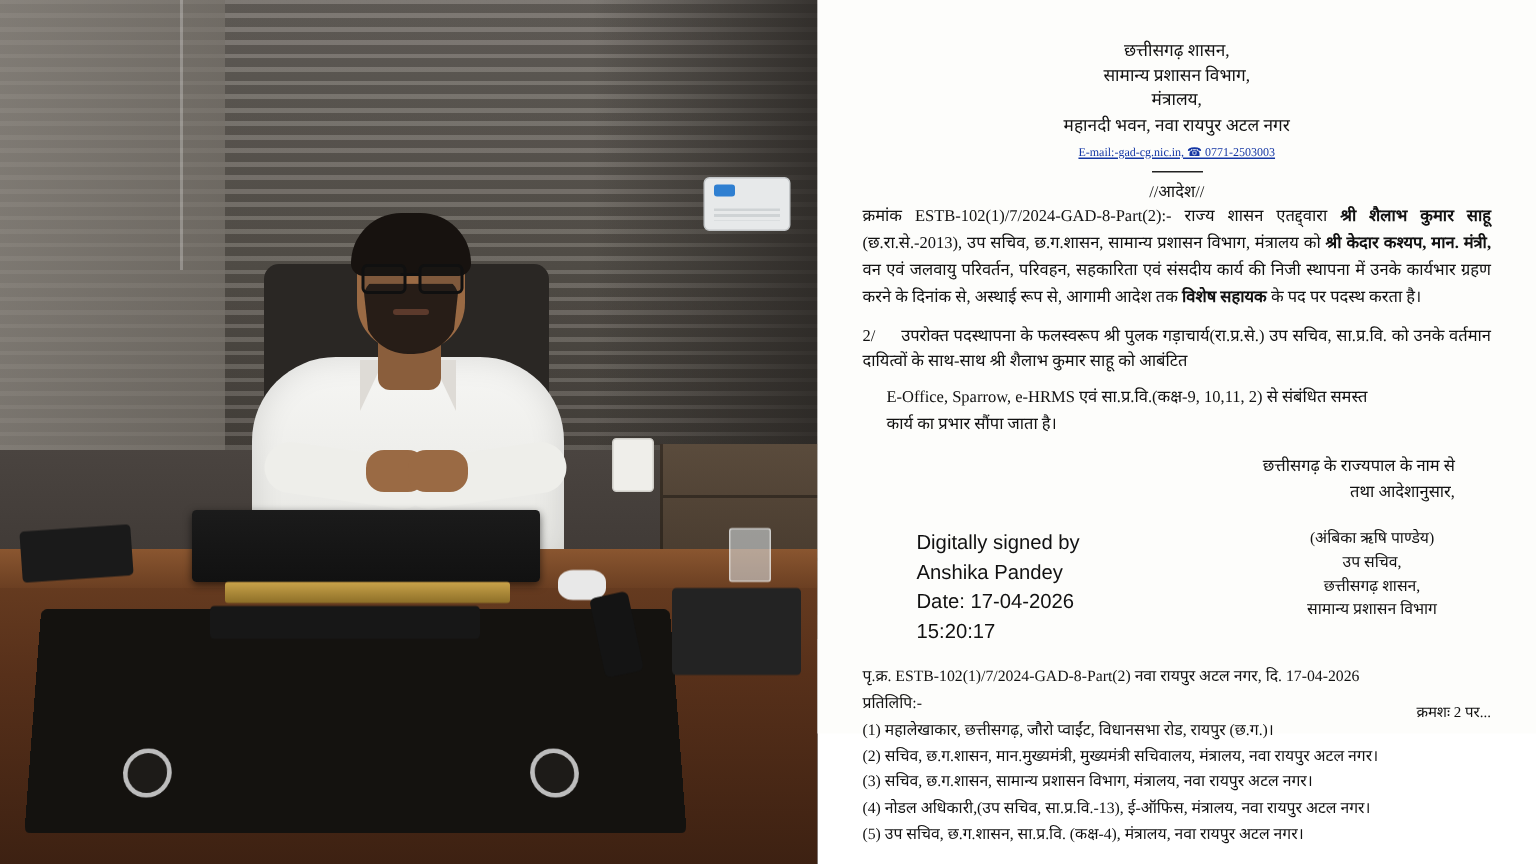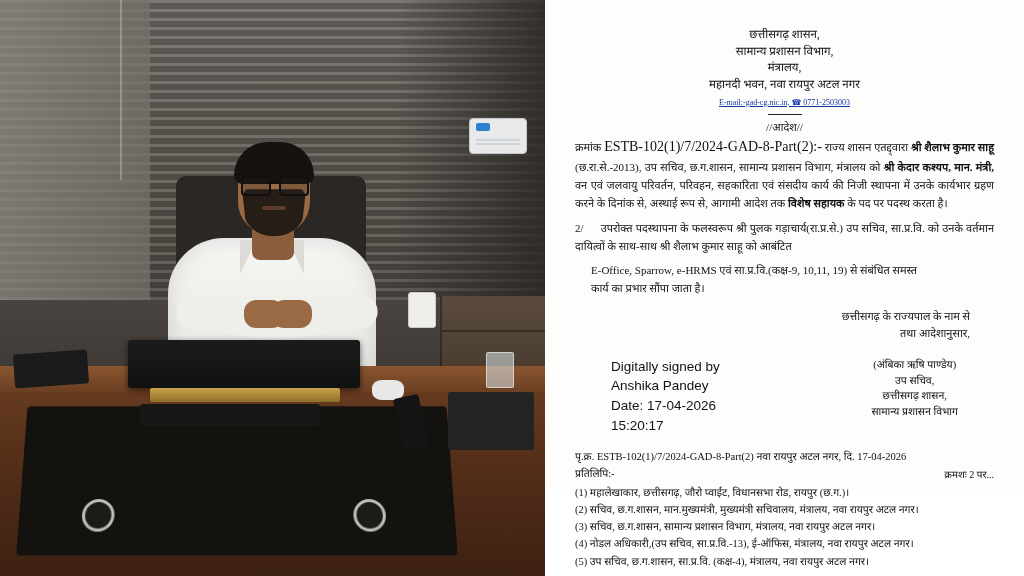--- a/index.html
+++ b/index.html
@@ -410,35 +410,35 @@
       <span class="ln">मंत्रालय,</span>
       <span class="ln">महानदी भवन, नवा रायपुर अटल नगर</span>
       <span class="email">E-mail:-gad-cg.nic.in, ☎ 0771-2503003</span>
     </div>
 
     <div class="rule-short"></div>
     <div class="aadesh">//आदेश//</div>
 
     <p class="body-para">
       <span>क्रमांक</span>
-      <span style="font-size:14px;">ESTB-102(1)/7/2024-GAD-8-Part(2):-</span>
+      <span style="font-size:11px;">ESTB-102(1)/7/2024-GAD-8-Part(2):-</span>
       <span> राज्य शासन एतद्द्वारा </span>
       <span class="b">श्री शैलाभ कुमार साहू</span>
       <span> (छ.रा.से.-2013), उप सचिव, छ.ग.शासन, सामान्य प्रशासन विभाग, मंत्रालय को </span>
       <span class="b">श्री केदार कश्यप, मान. मंत्री,</span>
       <span> वन एवं जलवायु परिवर्तन, परिवहन, सहकारिता एवं संसदीय कार्य की निजी स्थापना में उनके कार्यभार ग्रहण करने के दिनांक से, अस्थाई रूप से, आगामी आदेश तक </span>
       <span class="b">विशेष सहायक</span>
       <span> के पद पर पदस्थ करता है।</span>
     </p>
 
     <p class="para2">
       <span class="num">2/</span>
       <span>उपरोक्त पदस्थापना के फलस्वरूप श्री पुलक गड़ाचार्य(रा.प्र.से.) उप सचिव, सा.प्र.वि. को उनके वर्तमान दायित्वों के साथ-साथ श्री शैलाभ कुमार साहू को आबंटित</span>
     </p>
-    <div class="indent-line">E-Office, Sparrow, e-HRMS एवं सा.प्र.वि.(कक्ष-9, 10,11, 19) से संबंधित समस्त</div>
+    <div class="indent-line">E-Office, Sparrow, e-HRMS एवं सा.प्र.वि.(कक्ष-9, 10,11, 2) से संबंधित समस्त</div>
     <div class="indent-line">कार्य का प्रभार सौंपा जाता है।</div>
 
     <div class="by-order">
       <div>छत्तीसगढ़ के राज्यपाल के नाम से</div>
       <div>तथा आदेशानुसार,</div>
     </div>
 
     <div class="sign-row">
       <div class="dsig">
         <div>Digitally signed by</div>

